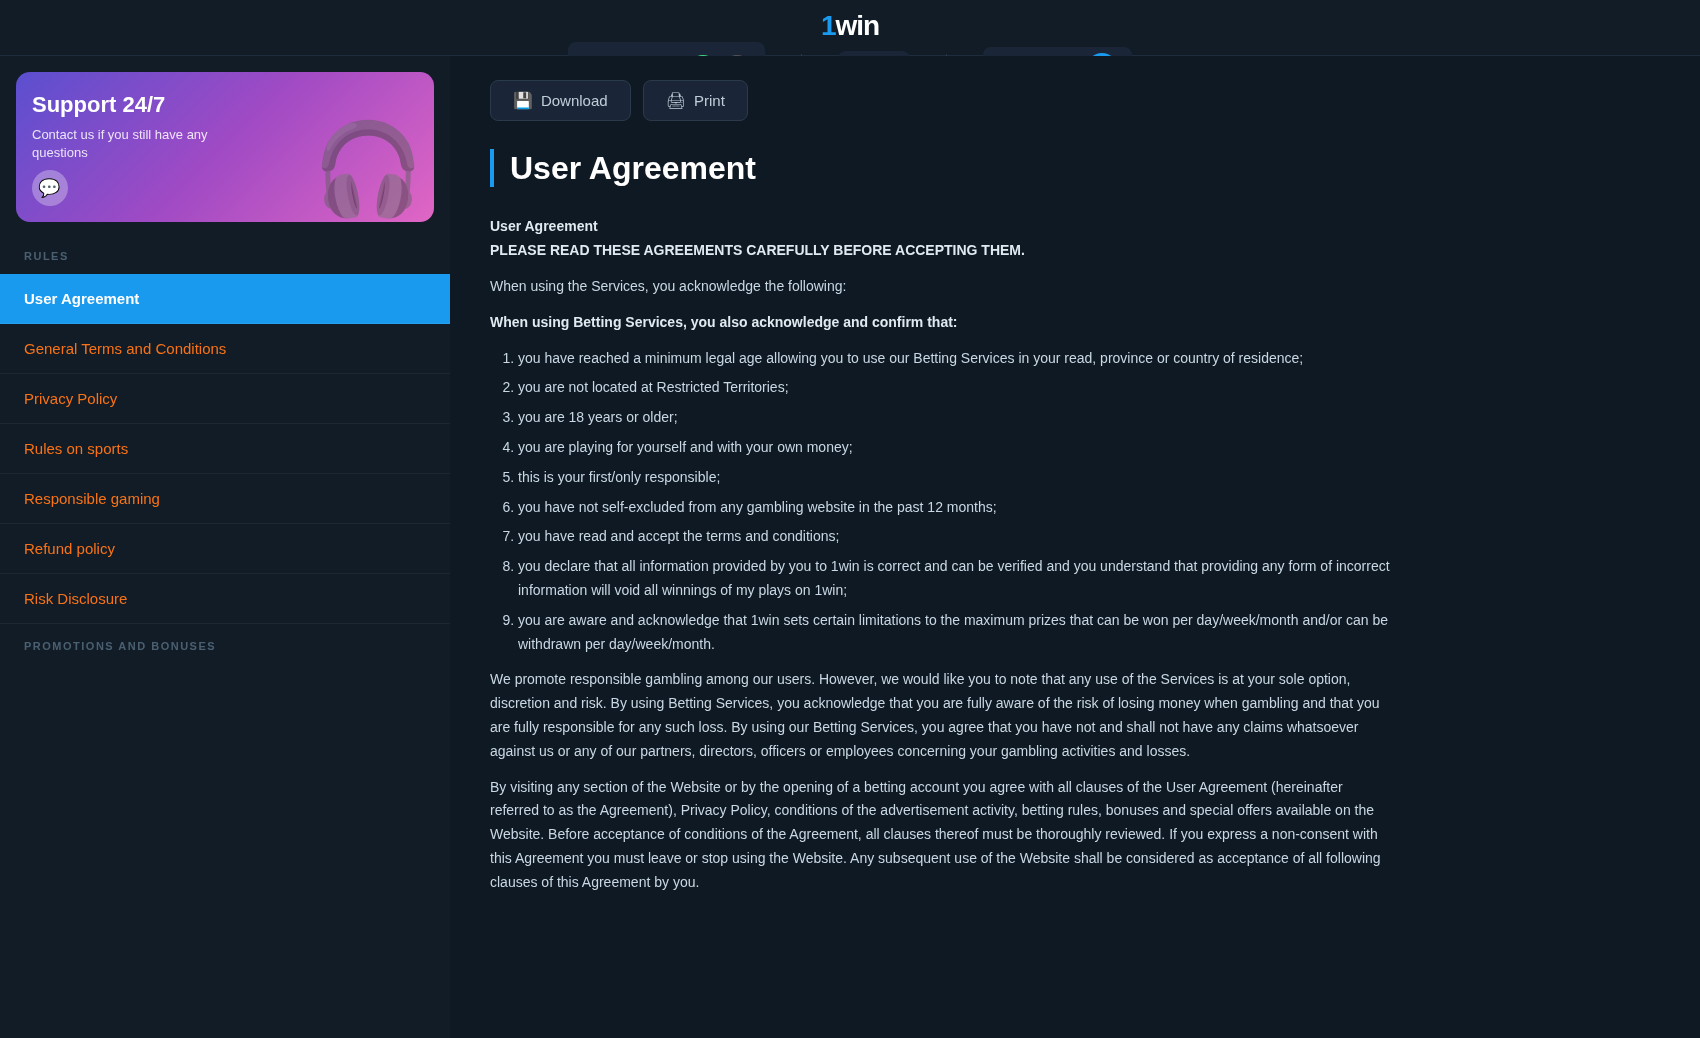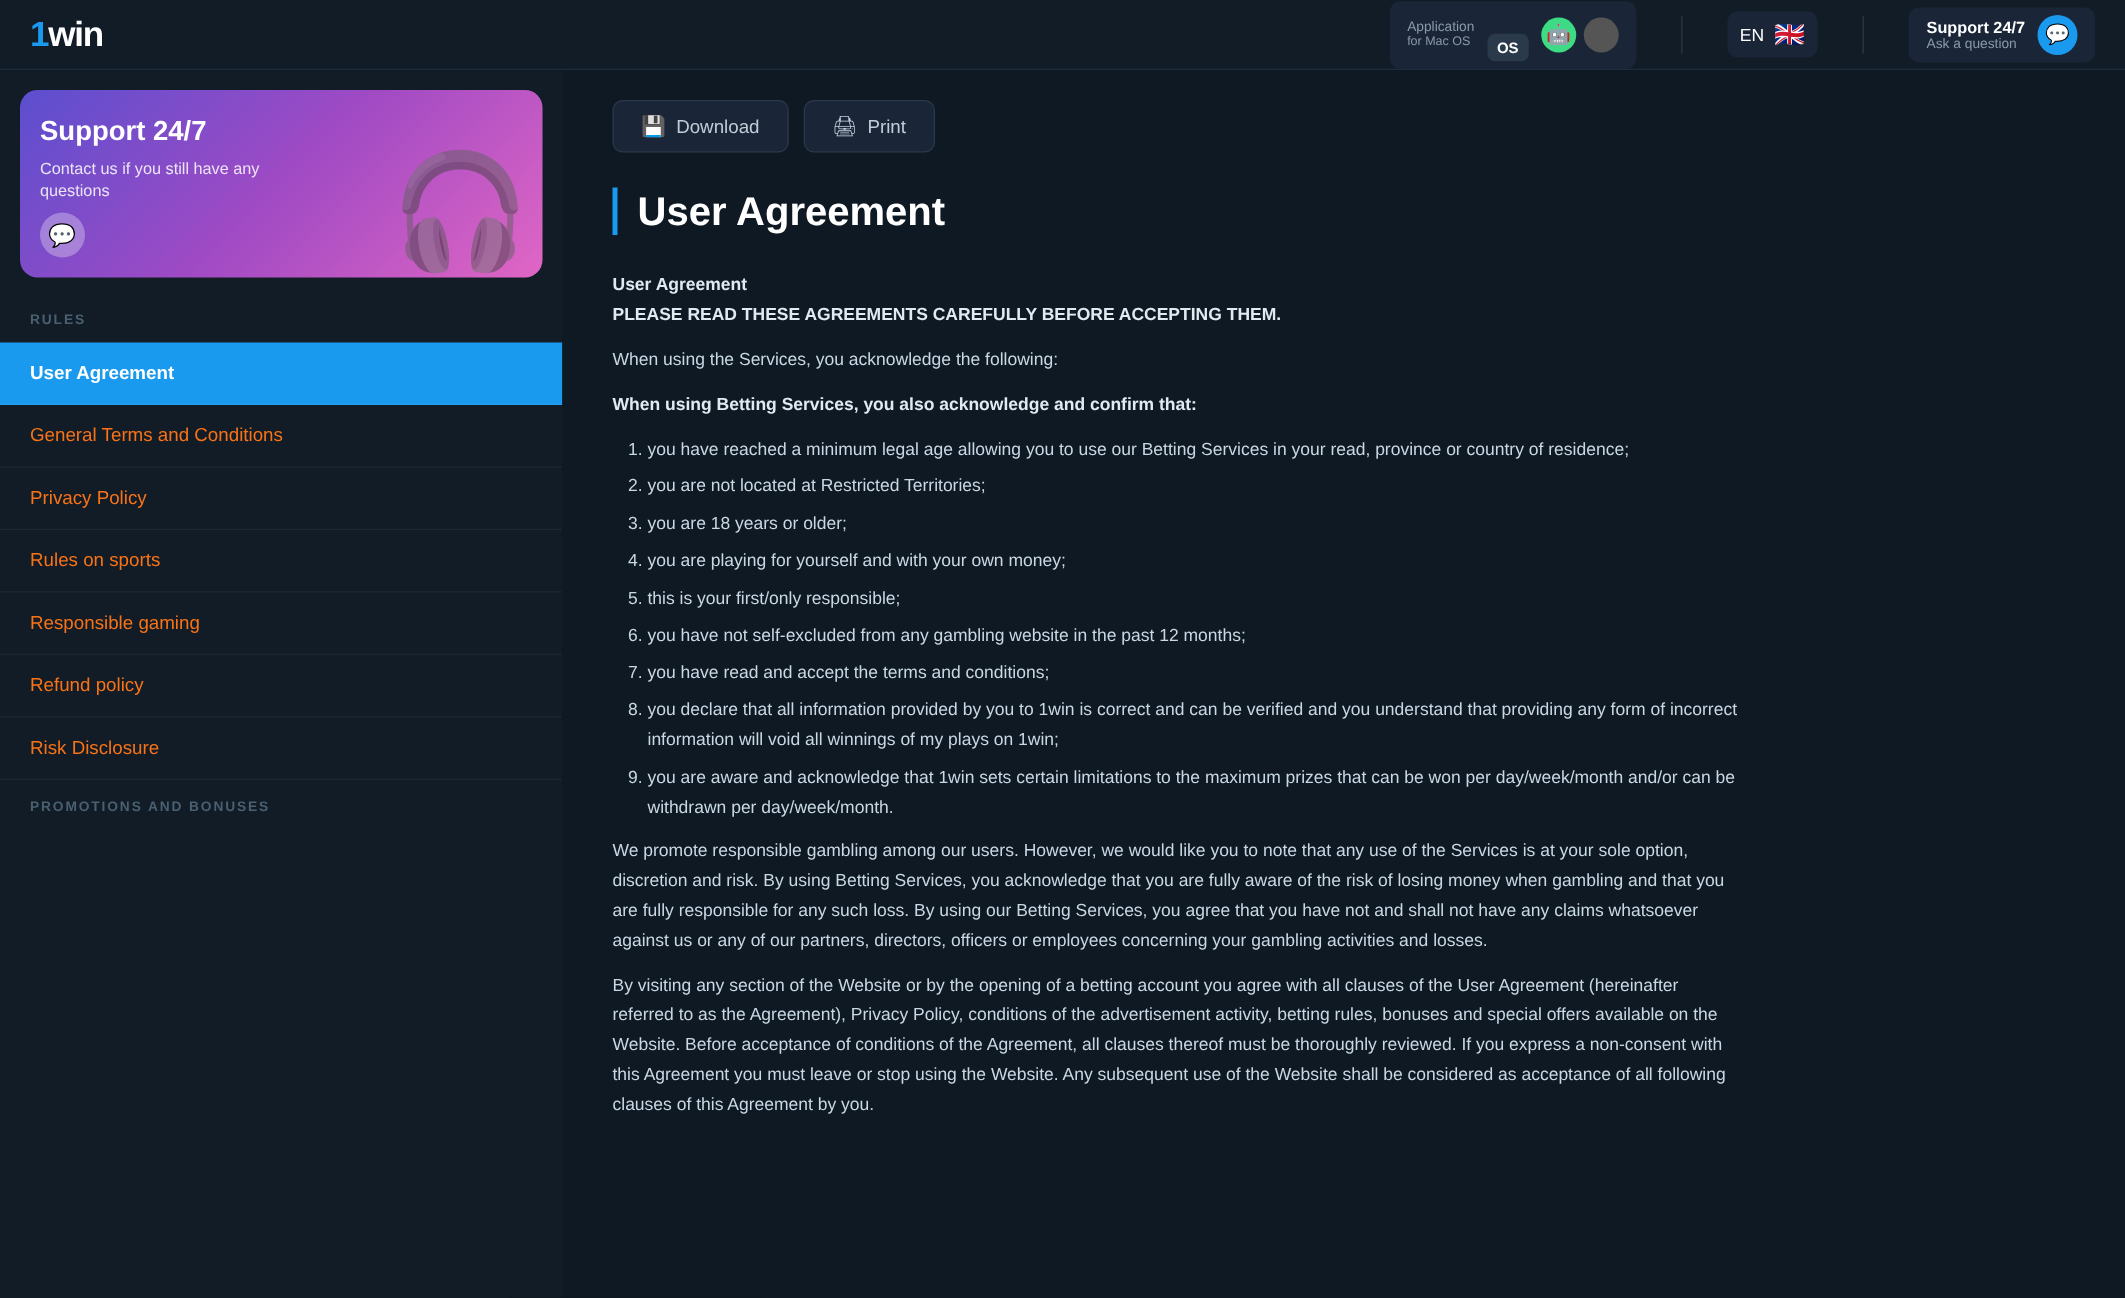--- a/index.html
+++ b/index.html
@@ -14,20 +14,21 @@
 
     
     .header {
       display: flex;
       align-items: center;
       justify-content: space-between;
       background: #111c27;
       padding: 10px 24px;
       height: 56px;
       border-bottom: 1px solid #1e2d3d;
+      flex-direction: column;
     }
     .logo {
       font-size: 28px;
       font-weight: 900;
       color: #ffffff;
       letter-spacing: -1px;
     }
     .logo span { color: #1a9aef; }
     .header-right {
       display: flex;

